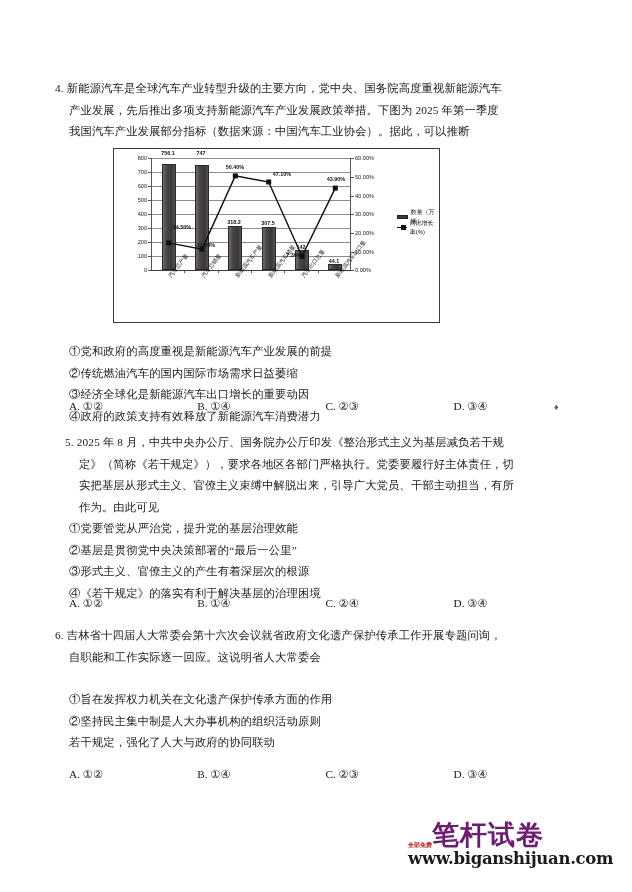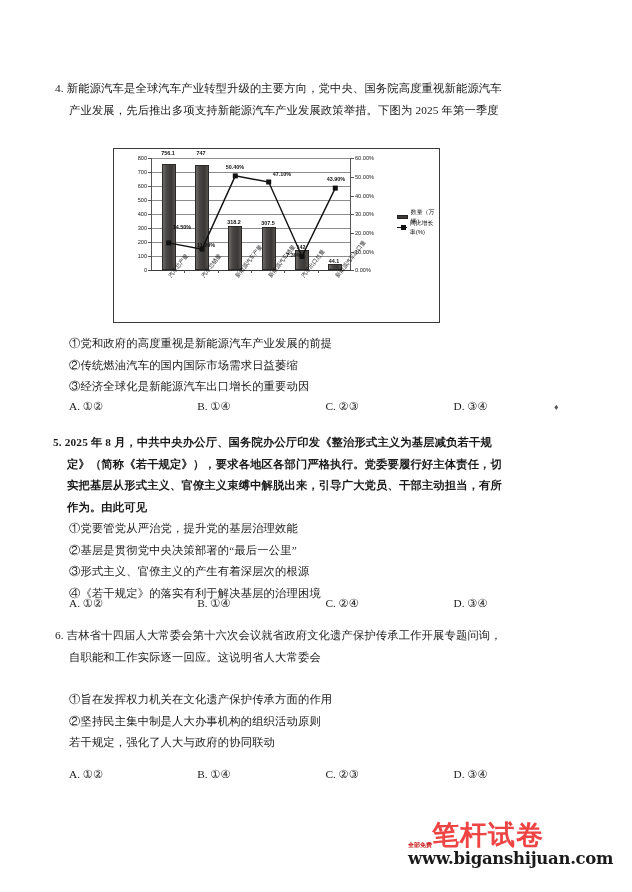--- a/index.html
+++ b/index.html
@@ -185,21 +185,21 @@
     position: absolute;
     left: 408px;
     top: 820px;
     width: 216px;
     text-align: left;
   }
   .wm-big {
     font-family: "DejaVu Sans", sans-serif;
     font-size: 27px;
     font-weight: bold;
-    color: #ef4444;
+    color: #701a75;
     letter-spacing: 1px;
     line-height: 30px;
     padding-left: 24px;
   }
   .wm-free {
     position: absolute;
     left: 0px; top: 21px;
     font-size: 6px;
     color: #cc2020;
     font-family: "DejaVu Sans", sans-serif;
@@ -228,20 +228,21 @@
 <body>
 
 <div class="page">
 
   <div class="qblock" style="left:55px; top:78px; width:530px;">
     <div class="qline qnum-line">
       <span>4.</span>
       <span>新能源汽车是全球汽车产业转型升级的主要方向，党中央、国务院高度重视新能源汽车</span>
     </div>
     <div class="qline qindent">产业发展，先后推出多项支持新能源汽车产业发展政策举措。下图为 2025 年第一季度</div>
+    <div class="qline qindent">我国汽车产业发展部分指标（数据来源：中国汽车工业协会）。据此，可以推断</div>
   </div>
 
   <div class="chart-frame">
     <div class="chart-inner">
 
       <div class="ytick-left" style="top:6px;">800</div>
       <div class="ytick-left" style="top:20px;">700</div>
       <div class="ytick-left" style="top:34px;">600</div>
       <div class="ytick-left" style="top:48px;">500</div>
       <div class="ytick-left" style="top:62px;">400</div>
@@ -339,36 +340,37 @@
         </div>
         <div class="legend-row">
           <span class="legend-swatch-line"></span>
           <span>同比增长率(%)</span>
         </div>
       </div>
 
     </div>
   </div>
 
-  <div class="qblock" style="left:55px; top:333px; width:530px;">
+  <div class="qblock" style="left:55px; top:341px; width:530px;">
     <div class="opt-line">①党和政府的高度重视是新能源汽车产业发展的前提</div>
     <div class="opt-line">②传统燃油汽车的国内国际市场需求日益萎缩</div>
     <div class="opt-line">③经济全球化是新能源汽车出口增长的重要动因</div>
+    <div class="opt-line">④政府的政策支持有效释放了新能源汽车消费潜力</div>
   </div>
 
   <div class="answers" style="left:55px; top:400px;">
     <span class="ans-a">A. ①②</span>
     <span class="ans-b">B. ①④</span>
     <span class="ans-c">C. ②③</span>
     <span class="ans-d">D. ③④</span>
   </div>
 
   <div class="corner-mark">♦</div>
 
-  <div class="qblock" style="left:53px; top:432px; width:530px;font-weight:bold;">
+  <div class="qblock" style="left:65px; top:432px; width:530px;">
     <div class="qline qnum-line">
       <span>5.</span>
       <span>2025 年 8 月，中共中央办公厅、国务院办公厅印发《整治形式主义为基层减负若干规</span>
     </div>
     <div class="qline qindent">定》（简称《若干规定》），要求各地区各部门严格执行。党委要履行好主体责任，切</div>
     <div class="qline qindent">实把基层从形式主义、官僚主义束缚中解脱出来，引导广大党员、干部主动担当，有所</div>
     <div class="qline qindent">作为。由此可见</div>
   </div>
 
   <div class="qblock" style="left:55px; top:518px; width:530px;">

